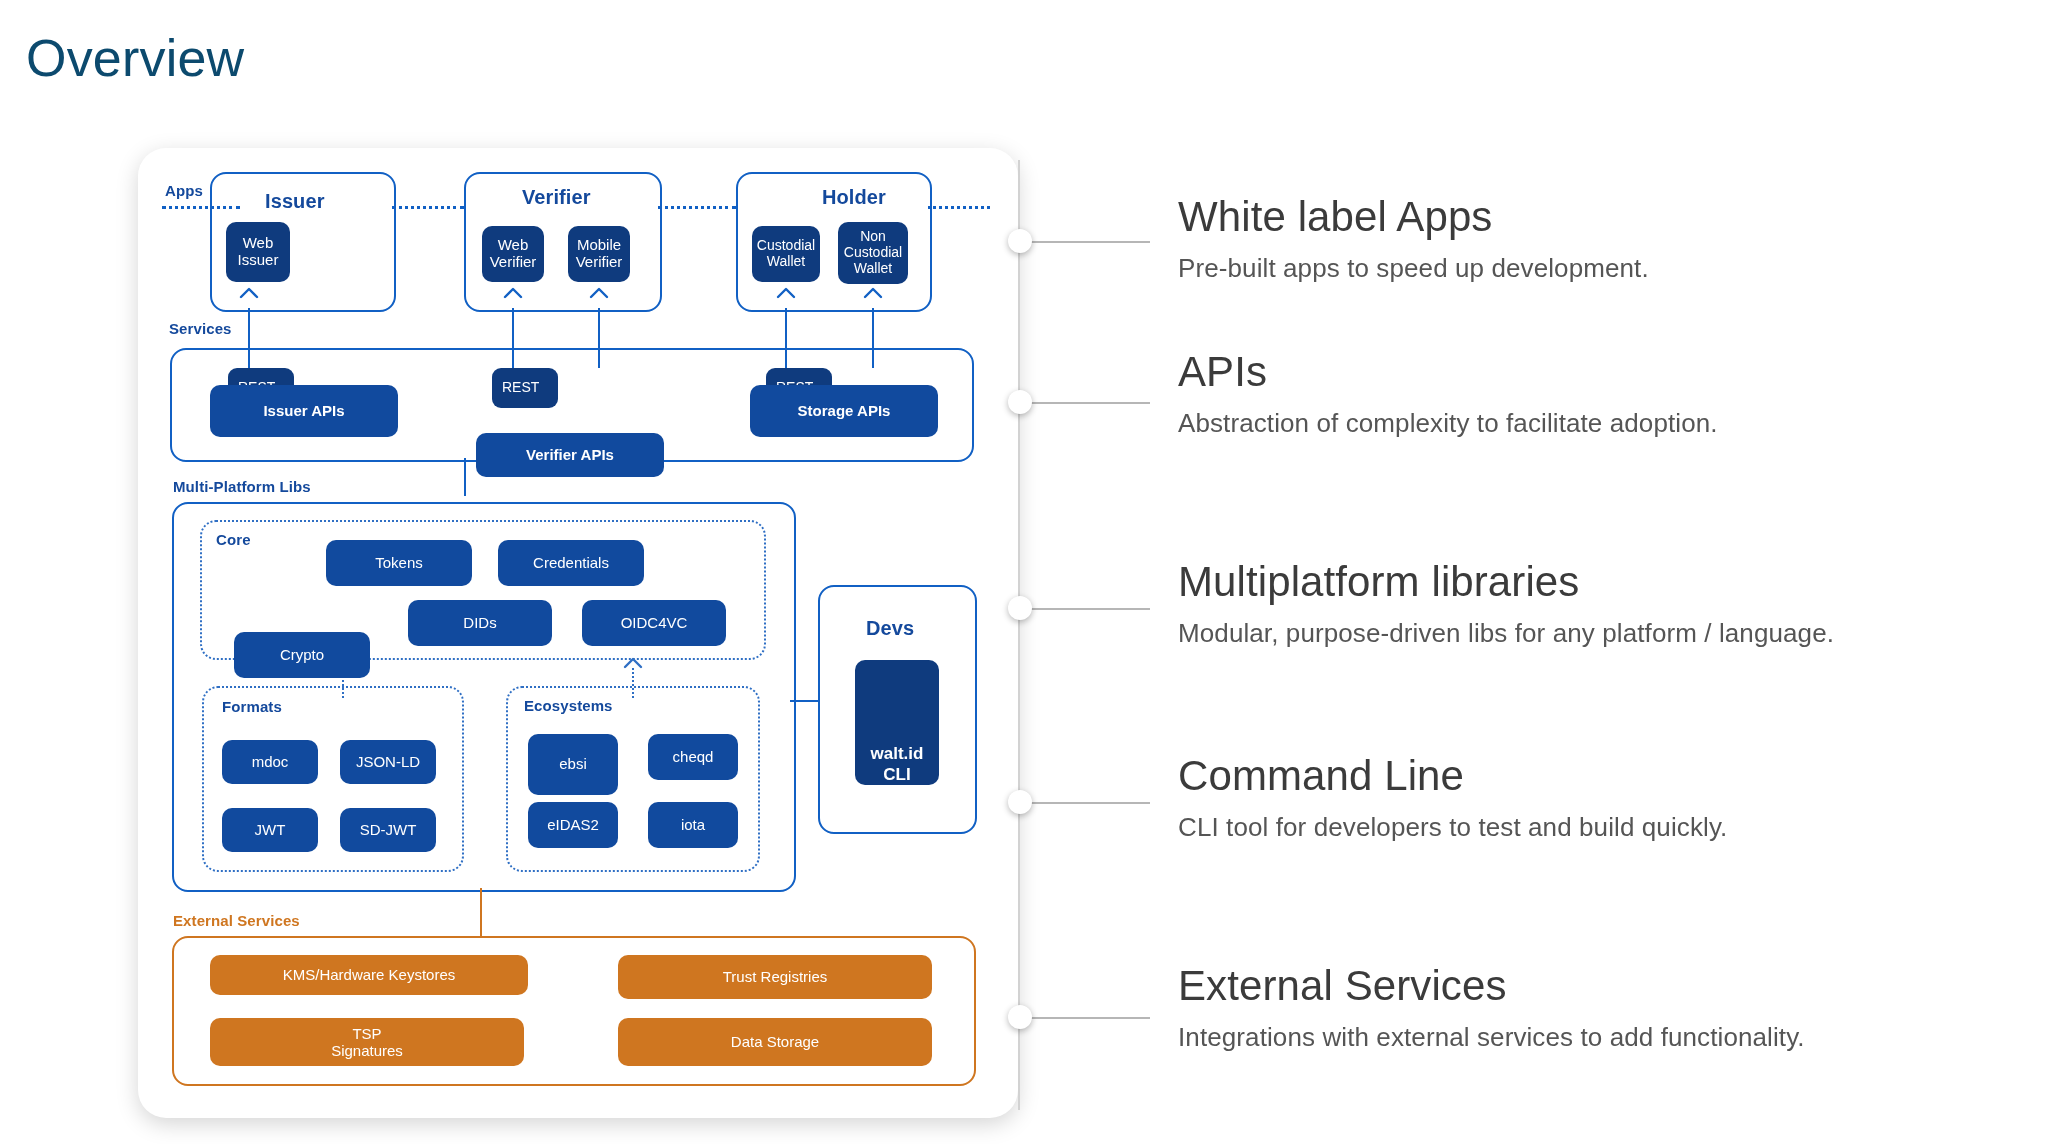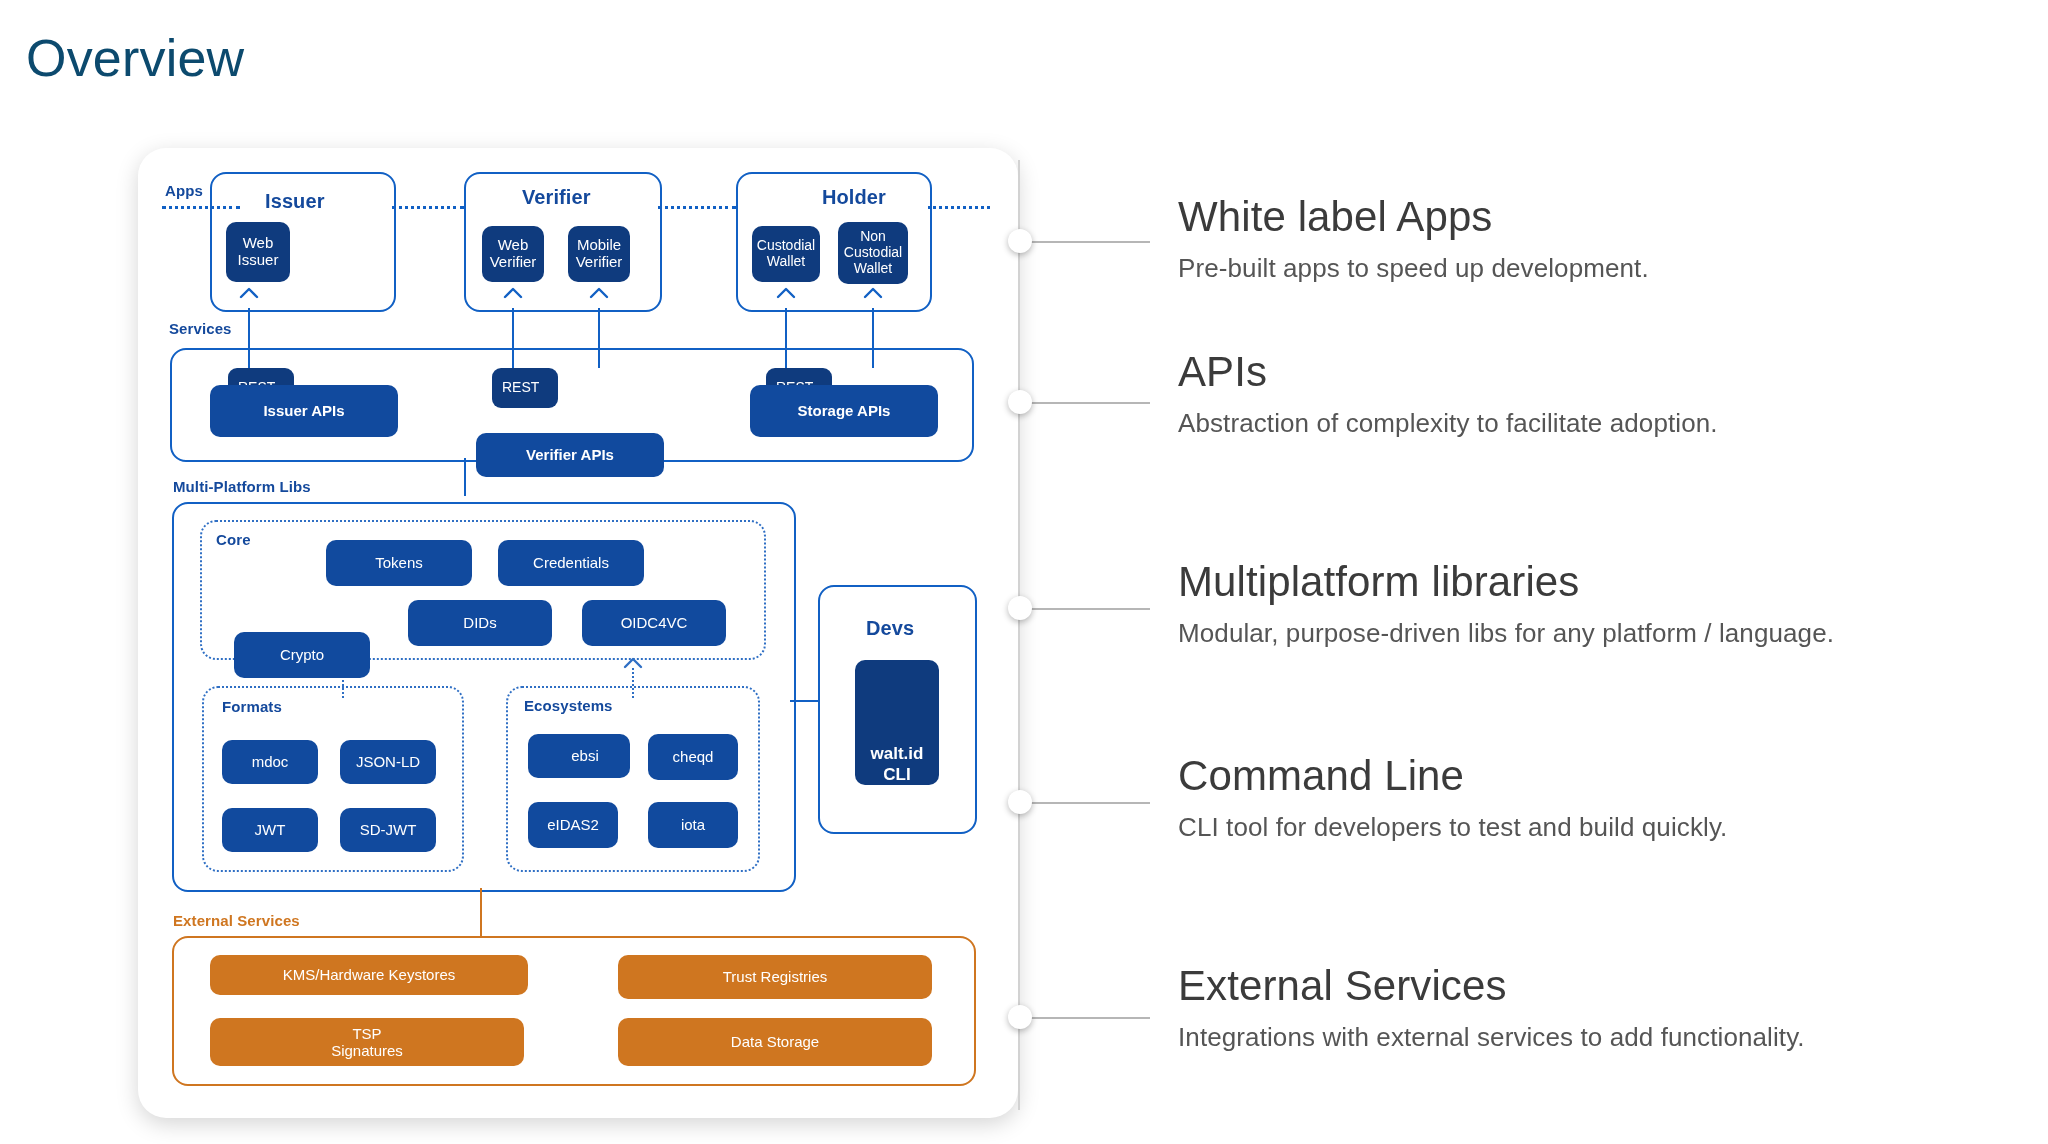--- a/index.html
+++ b/index.html
@@ -199,21 +199,21 @@
 
 <div class="grp-dotted" style="left:202px;top:686px;width:258px;height:182px;"></div>
 <div class="boxlabel" style="left:222px;top:698px;">Formats</div>
 <div class="chip blue" style="left:222px;top:740px;width:96px;height:44px;">mdoc</div>
 <div class="chip blue" style="left:340px;top:740px;width:96px;height:44px;">JSON-LD</div>
 <div class="chip blue" style="left:222px;top:808px;width:96px;height:44px;">JWT</div>
 <div class="chip blue" style="left:340px;top:808px;width:96px;height:44px;">SD-JWT</div>
 
 <div class="grp-dotted" style="left:506px;top:686px;width:250px;height:182px;"></div>
 <div class="boxlabel" style="left:524px;top:697px;">Ecosystems</div>
-<div class="chip blue" style="left:528px;top:734px;width:90px;height:44px;padding-left:12px;">ebsi</div>
+<div class="chip blue" style="left:528px;top:734px;width:90px;height:61px;">ebsi</div>
 <div class="chip blue" style="left:648px;top:734px;width:90px;height:46px;">cheqd</div>
 <div class="chip blue" style="left:528px;top:802px;width:90px;height:46px;">eIDAS2</div>
 <div class="chip blue" style="left:648px;top:802px;width:90px;height:46px;">iota</div>
 
 <div class="hline" style="left:790px;top:700px;width:30px;"></div>
 
 <div class="grp-solid" style="left:818px;top:585px;width:155px;height:245px;"></div>
 <div class="boxlabel" style="left:866px;top:617px;font-size:20px;">Devs</div>
 <div class="chip navy bold" style="left:855px;top:660px;width:84px;height:125px;font-size:17px;line-height:1.25;align-items:flex-end;">
   <span>walt.id<br>CLI</span>

